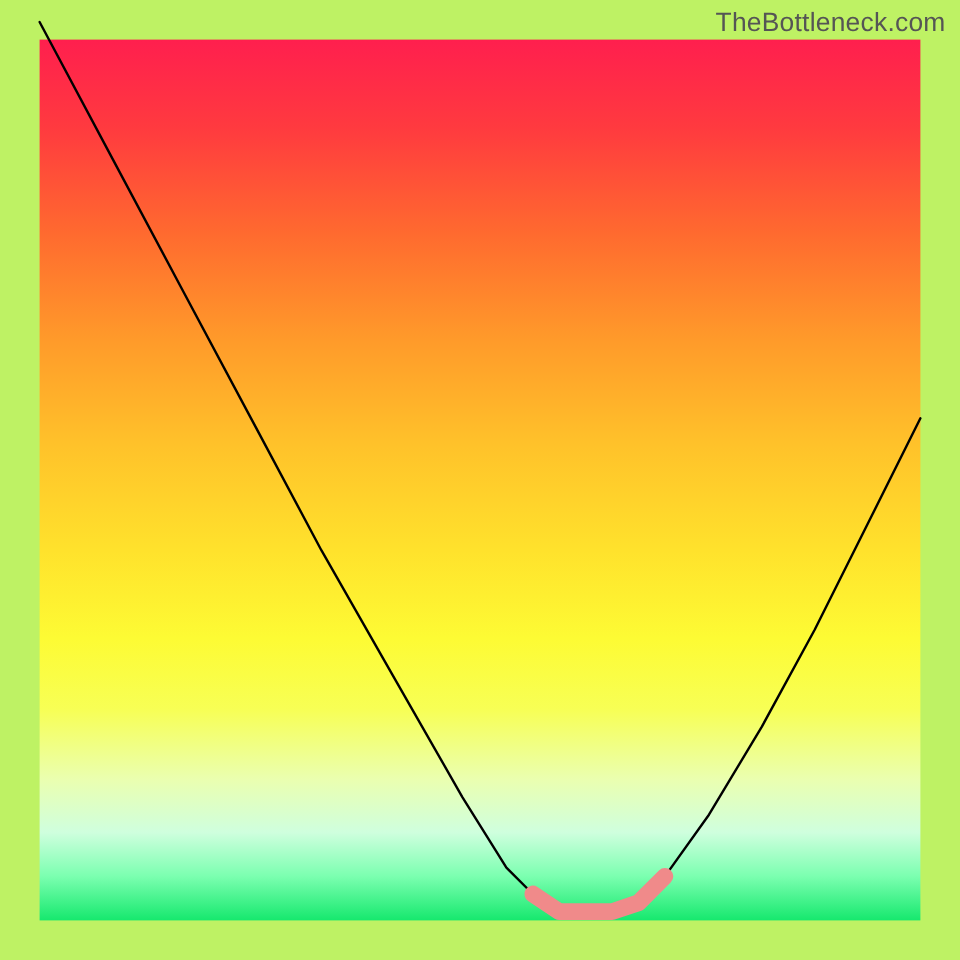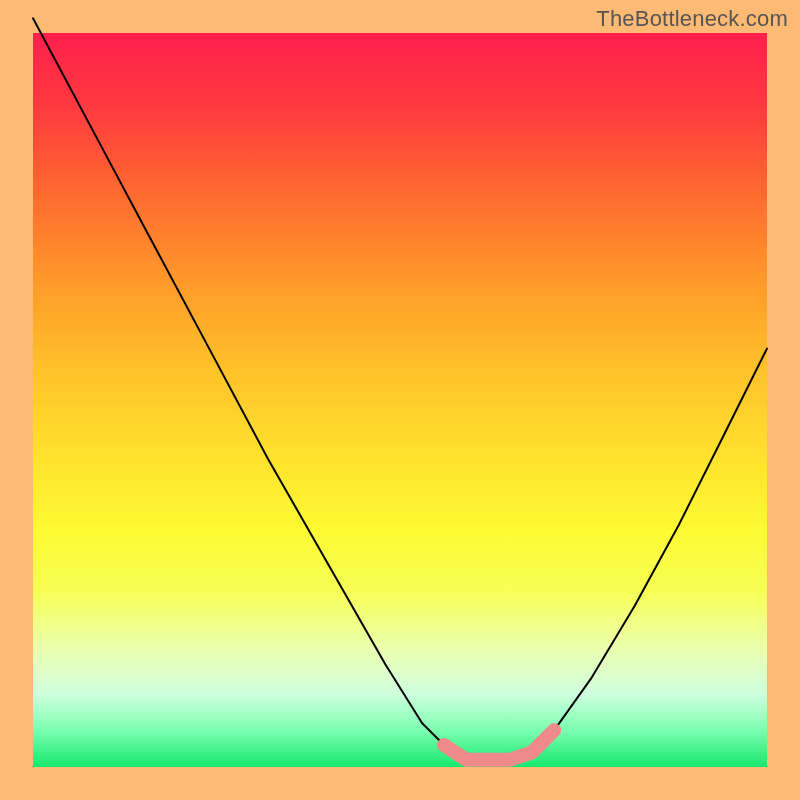--- a/index.html
+++ b/index.html
@@ -8,21 +8,21 @@
     width: 800px;
     height: 800px;
     background: #000;
     overflow: hidden;
     font-family: Arial, Helvetica, sans-serif;
   }
   .frame {
     position: relative;
     width: 800px;
     height: 800px;
-    background: #fdba74;
+    background: #bef264;
   }
   .watermark {
     position: absolute;
     top: 6px;
     right: 12px;
     color: #555;
     font-size: 22px;
     font-weight: 500;
     letter-spacing: 0.2px;
     user-select: none;

